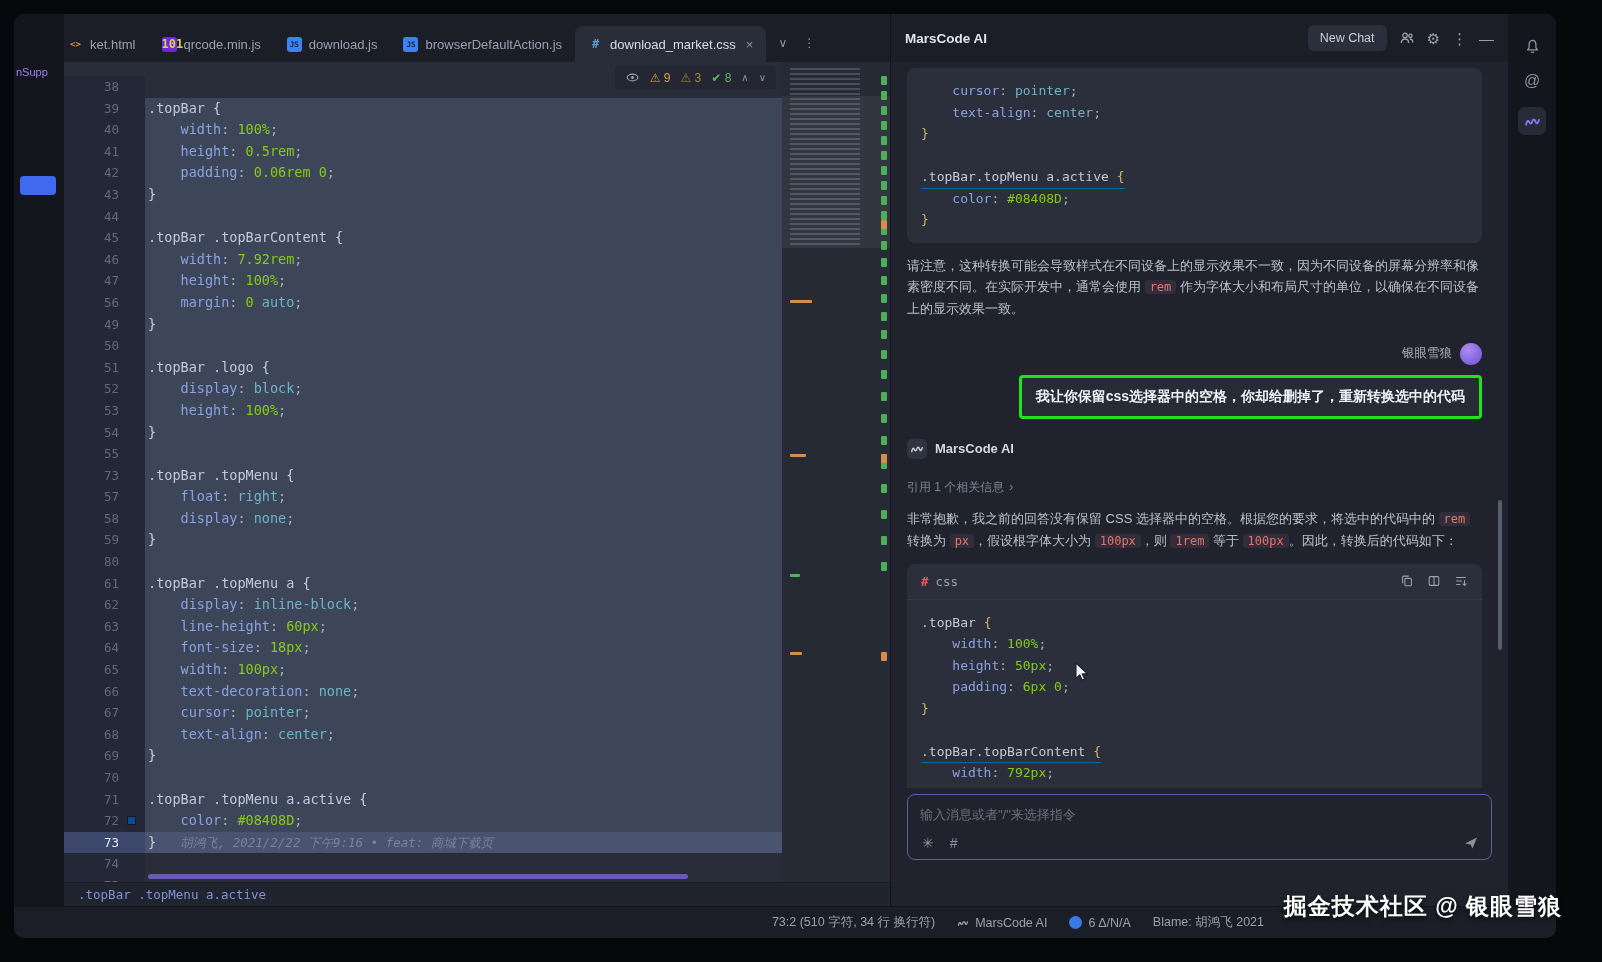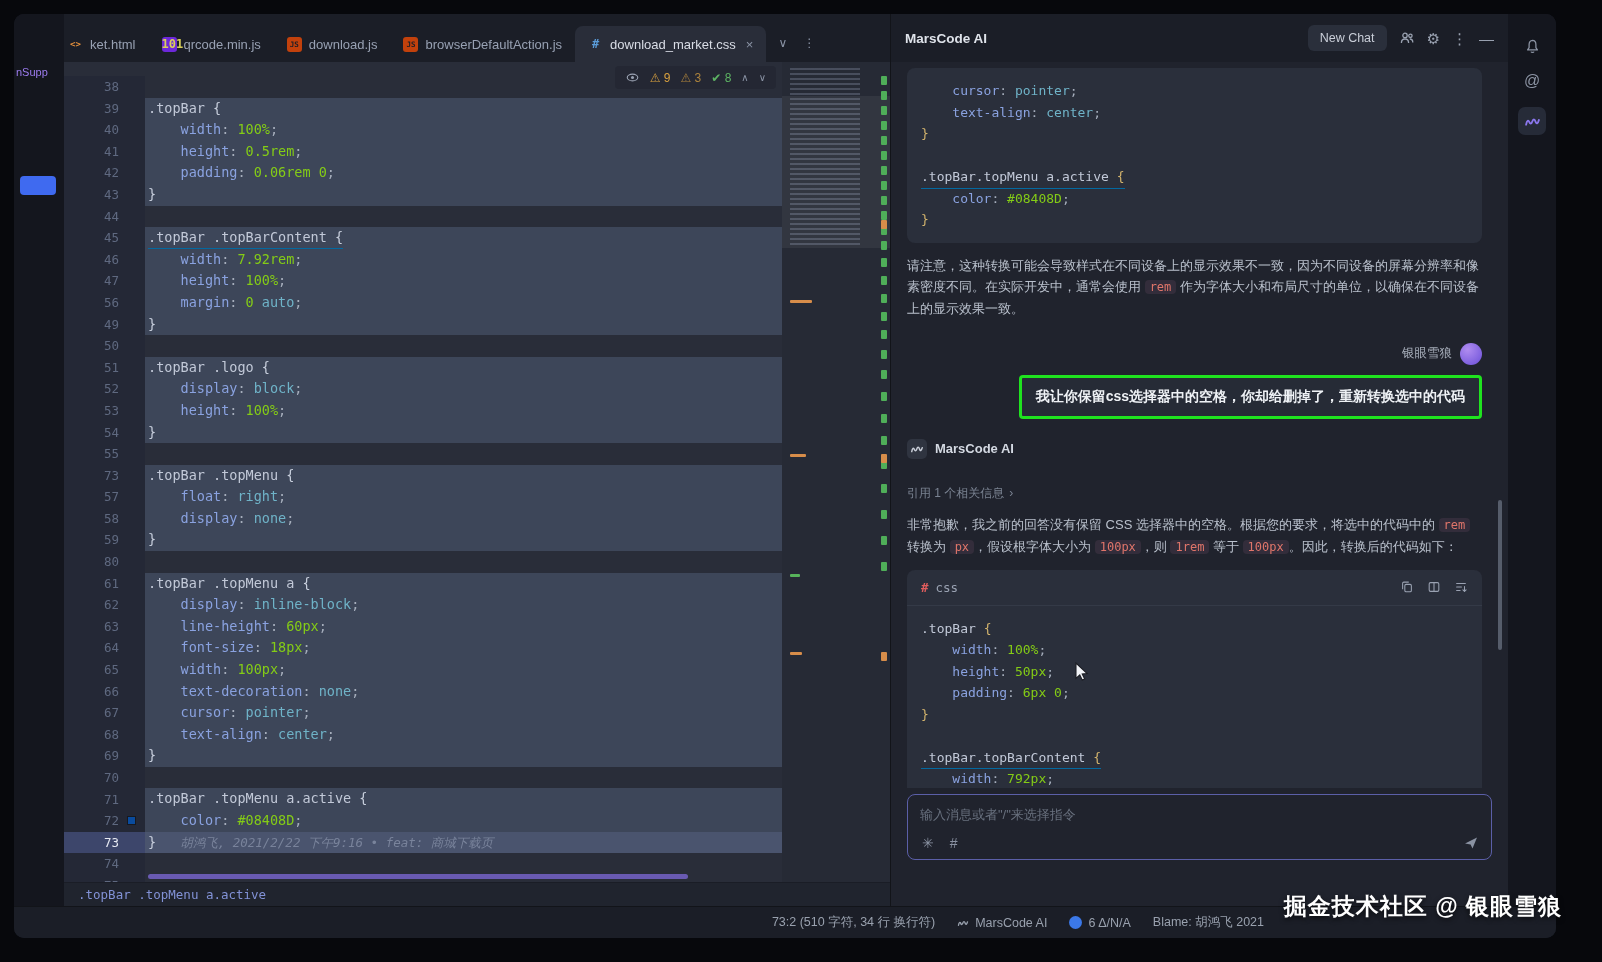--- a/index.html
+++ b/index.html
@@ -19,30 +19,30 @@
   .editorcol { width:826px; flex:none; display:flex; flex-direction:column; background:#292d39; min-height:0; }
   .tabbar { height:48px; flex:none; background:#1b1e27; display:flex; align-items:flex-end; overflow:hidden; }
   .tabs { display:flex; align-items:flex-end; height:100%; }
   .tab { height:36px; display:flex; align-items:center; gap:7px; padding:0 13px; font-size:13px;
          color:#98a1b3; white-space:nowrap; cursor:default; }
   .tab:first-child { margin-left:-9px; }
   .tab.active { background:#292d39; color:#d9dde6; border-radius:8px 8px 0 0; }
   .ficon { width:15px; height:15px; border-radius:3px; text-align:center; flex:none;
            font-family:"DejaVu Sans Mono", monospace; }
   .fi-html { color:#e8923c; font-size:9px; line-height:15px; font-weight:bold; }
-  .fi-js   { background:#c2410c; color:#1b1e27; font-size:7.5px; line-height:15px; font-weight:bold; }
+  .fi-js   { background:#3b82f6; color:#1b1e27; font-size:7.5px; line-height:15px; font-weight:bold; }
   .fi-minjs{ background:#6d28d9; color:#d9cf5a; font-size:12px; line-height:15px; font-weight:bold; }
   .fi-css  { color:#5a9bd8; font-size:12px; line-height:15px; font-weight:bold; }
   .tclose { color:#8a93a5; font-size:13px; margin-left:3px; }
   .tabextras { display:flex; align-items:center; gap:16px; color:#8a93a5; font-size:12px; margin:0 0 12px 12px; }
 
   .ebody { flex:1; display:flex; position:relative; min-height:0; }
   .codearea { flex:1; position:relative; overflow:hidden; padding-top:14px;
               font-family:"DejaVu Sans Mono", monospace; font-size:13.5px; }
-  .eline { display:flex; height:21.6px; line-height:21.6px; white-space:pre;align-items:center; }
+  .eline { display:flex; height:21.6px; line-height:21.6px; white-space:pre; }
   .egut { width:81px; flex:none; background:#242836; color:#5f6980; text-align:right;
           padding-right:26px; font-size:12.5px; position:relative; }
   .egut .sw { position:absolute; right:9px; top:6px; width:9px; height:9px; background:#0A4B9D; border:1px solid #161920; }
   .ecode { flex:1; padding-left:3px; color:#c3cad6; }
   .eline.sel .ecode { background:#3d4659; }
   .eline.cur .ecode { background:#4a546e; }
   .eline.cur .egut { background:#3d466b; color:#e6e9f2; }
   .gul { display:inline-block; white-space:pre; border-bottom:1px solid #0369a1; }
   .blame { color:#79839b; font-style:italic; margin-left:24px; font-size:12.5px; }
 
@@ -102,21 +102,21 @@
   .avatar { width:22px; height:22px; border-radius:50%; flex:none;
             background:radial-gradient(circle at 35% 30%, #b08cf0, #6a4fd8); }
   .ubwrap { display:flex; justify-content:flex-end; margin-top:10px; }
   .user-bubble { border:3px solid #1FE31F; background:#262b36; border-radius:4px; padding:10px 14px;
                  font-size:14px; font-weight:bold; color:#eef1f5; white-space:nowrap; }
 
   .bot-row { display:flex; align-items:center; gap:8px; margin-top:20px; }
   .bot-icon { width:20px; height:20px; border-radius:5px; background:#2f3440; display:flex;
               align-items:center; justify-content:center; color:#c9ced8; flex:none; }
   .botname { font-weight:bold; font-size:13px; color:#d4d9e2; }
-  .refline { margin-top:26px; color:#7a8392; font-size:12px; display:flex; align-items:center; gap:5px; }
+  .refline { margin-top:20px; color:#7a8392; font-size:12px; display:flex; align-items:center; gap:5px; }
 
   .chatscroll { position:absolute; right:6px; top:438px; width:4px; height:150px; background:#565d6b; border-radius:2px; }
 
   .chatinput { margin:6px 16px 46px 16px; height:66px; flex:none; border:1px solid #5b5fa8; border-radius:8px;
                position:relative; padding:10px 12px; }
   .cinput { background:transparent; border:none; outline:none; color:#d0d5de; font-size:13px; width:85%;
             font-family:"Liberation Sans", sans-serif; }
   .cinput::placeholder { color:#68707e; }
   .cinput-row { position:absolute; left:14px; bottom:8px; display:flex; gap:16px; color:#8a92a2;
                 font-size:14px; align-items:center; }

